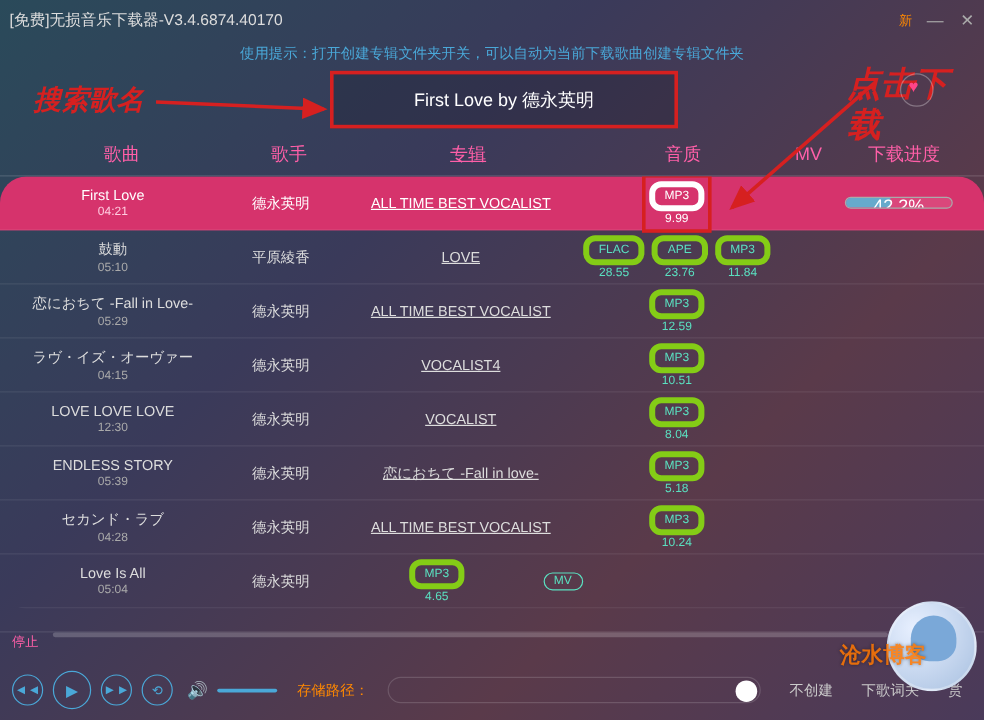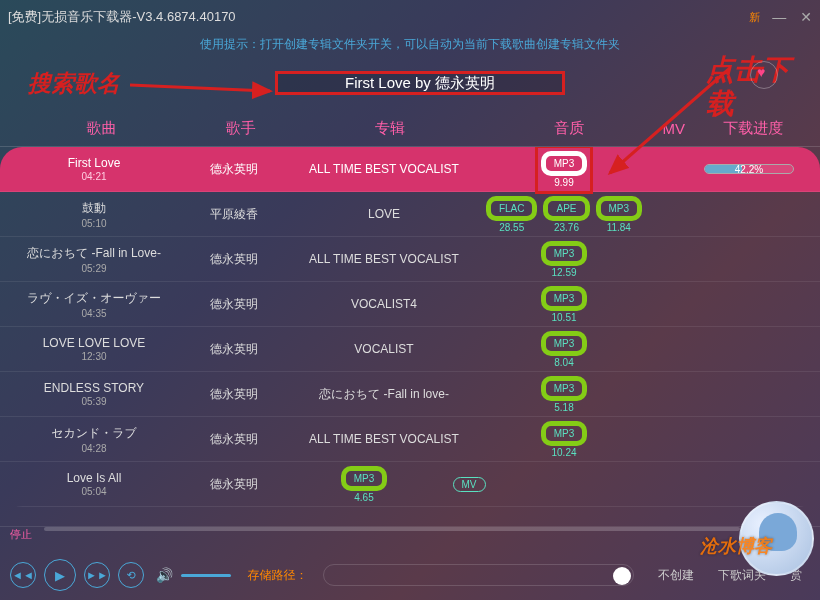--- a/index.html
+++ b/index.html
@@ -5,68 +5,68 @@
 * { margin: 0; padding: 0; box-sizing: border-box; }
 body { width: 820px; height: 600px; font-family: "Microsoft YaHei", Arial, sans-serif; overflow: hidden; background: #000; }
 .window { width: 100%; height: 100%; background: linear-gradient(135deg, #2a4a5a 0%, #3a3a5a 35%, #5a3a4a 70%, #4a3a5a 100%); position: relative; }
 .titlebar { height: 28px; display: flex; align-items: center; padding: 17px 8px; color: #ddd; font-size: 13px; }
 .titlebar-text { flex: 1; }
 .titlebar-new { color: #ff8800; font-size: 11px; margin-right: 12px; }
 .titlebar-btns { display: flex; gap: 14px; }
 .titlebar-btn { color: #aaa; cursor: pointer; font-size: 14px; }
 .hint { text-align: center; color: #4aa8d8; font-size: 12px; padding: 2px 0; }
 .search-row { display: flex; align-items: center; padding: 8px 20px; position: relative; height: 56px; }
-.search-box { position: absolute; left: 275px; width: 290px; height: 24px; border: 3px solid #d62020; background: rgba(0,0,0,0.15); display: flex; align-items: center; justify-content: center; color: #fff; font-size: 15px; }
+.search-box { position: absolute; left: 275px; width: 290px; height: 48px; border: 3px solid #d62020; background: rgba(0,0,0,0.15); display: flex; align-items: center; justify-content: center; color: #fff; font-size: 15px; }
 .anno-search { position: absolute; left: 28px; color: #d62020; font-size: 23px; font-weight: bold; font-style: italic; }
 .anno-download { position: absolute; right: 30px; top: -2px; color: #d62020; font-size: 28px; font-weight: bold; line-height: 1.2; font-style: italic; }
 .arrow-svg { position: absolute; pointer-events: none; }
 .header-row { display: flex; height: 36px; align-items: center; border-bottom: 1px solid rgba(255,255,255,0.15); padding: 0 12px; }
 .header-cell { color: #ff5fa8; font-size: 15px; text-align: center; }
 .col-song { width: 180px; }
 .col-artist { width: 100px; }
-.col-album { width: 200px; }
+.col-album { width: 200px; text-decoration: underline; }
 .col-quality { width: 160px; }
 .col-mv { width: 50px; }
 .col-progress { width: 110px; }
 .song-list { overflow: hidden; border-radius: 22px; }
 .song-row { display: flex; height: 45px; align-items: center; border-bottom: 1px solid rgba(255,255,255,0.08); padding: 0 4px; font-size: 12px; color: #ddd; }
 .song-row.selected { background: #d6336c; color: #fff; }
 .song-cell { text-align: center; display: flex; flex-direction: column; align-items: center; justify-content: center; }
 .song-title { font-size: 12px; }
 .song-dur { font-size: 10px; color: #aaa; margin-top: 1px; }
 .song-row.selected .song-dur { color: #ffcce0; }
 .quality-badges { flex-direction: row; gap: 6px; flex-wrap: wrap; justify-content: center; }
 .badge-wrap { display: flex; flex-direction: column; align-items: center; }
 .badge { border: 5px solid #84cc16; color: #5ae0c0; border-radius: 10px; padding: 1px 8px; font-size: 10px; line-height: 1.3; }
 .badge-size { font-size: 10px; color: #5ae0c0; margin-top: 1px; }
 .song-row.selected .badge { border-color: #fff; color: #fff; }
 .song-row.selected .badge-size { color: #fff; }
 .mv-badge { border: 1px solid #5ae0c0; color: #5ae0c0; border-radius: 10px; padding: 1px 8px; font-size: 10px; }
 .progress-bar { width: 90px; height: 10px; border: 1px solid #aaa; border-radius: 5px; background: rgba(255,255,255,0.1); position: relative; overflow: hidden; }
 .progress-fill { height: 100%; background: #6ac; width: 42%; }
-.progress-text { position: absolute; width: 100%; text-align: center; font-size: 10px; top: -1px; color: #fff; }
+.progress-text { position: absolute; width: 100%; text-align: center; font-size: 15px; top: -1px; color: #fff; }
 .badge-hl { position: relative; }
 .badge-hl::after { content: ''; position: absolute; left: -6px; top: -6px; right: -6px; bottom: -6px; border: 3px solid #d62020; }
 .footer { position: absolute; bottom: 0; left: 0; right: 0; height: 74px; }
 .footer-top { display: flex; align-items: flex-start; height: 24px; padding: 0 10px; font-size: 11px; border-top: 1px solid rgba(255,255,255,0.1); }
 .stop-label { color: #ff5fa8; }
 .progress-slider { flex: 1; height: 4px; background: rgba(255,255,255,0.2); margin: 0 12px; border-radius: 2px; position: relative; }
 .time-label { color: #ff8800; font-size: 11px; }
 .footer-bottom { display: flex; align-items: center; height: 50px; padding: 0 10px; gap: 8px; }
 .ctrl-btn { width: 26px; height: 26px; border: 1.5px solid #4aa8d8; border-radius: 50%; display: flex; align-items: center; justify-content: center; color: #4aa8d8; font-size: 11px; cursor: pointer; }
 .ctrl-btn.play { width: 32px; height: 32px; font-size: 13px; }
 .vol-icon { color: #4aa8d8; font-size: 14px; margin-left: 4px; }
 .vol-slider { width: 50px; height: 3px; background: #4aa8d8; border-radius: 2px; }
 .path-label { color: #ff8800; font-size: 12px; margin-left: 8px; }
 .path-box { flex: 1; height: 22px; border: 1px solid rgba(255,255,255,0.15); border-radius: 11px; margin: 0 8px; position: relative; }
 .path-toggle { position: absolute; right: 2px; top: 2px; width: 18px; height: 18px; border-radius: 50%; background: #fff; }
 .footer-btn { color: #ccc; font-size: 12px; padding: 0 8px; cursor: pointer; }
 .avatar { position: absolute; right: 6px; bottom: 24px; width: 75px; height: 75px; border-radius: 50%; background: radial-gradient(circle at 30% 30%, #e8f0ff, #a8c0e0); border: 2px solid rgba(255,255,255,0.3); overflow: hidden; }
 .avatar::after { content: ''; position: absolute; left: 18px; top: 10px; width: 38px; height: 38px; background: #7aa8d8; border-radius: 50% 50% 40% 40%; }
-.watermark { position: absolute; right: 48px; bottom: 42px; color: #ff7700; font-size: 18px; font-weight: bold; font-style: italic; opacity: 0.85; text-shadow: 0 0 3px rgba(0,0,0,0.5); }
+.watermark { position: absolute; right: 48px; bottom: 42px; color: #ff7700; font-size: 18px; font-weight: bold; opacity: 0.85; text-shadow: 0 0 3px rgba(0,0,0,0.5); }
 .heart-btn { width: 28px; height: 28px; border: 1.5px solid rgba(255,255,255,0.3); border-radius: 50%; position: absolute; right: 42px; top: 6px; }
 .heart-btn::after { content: '♥'; color: #ff4488; position: absolute; left: 6px; top: 2px; font-size: 14px; }
 </style>
 </head>
 <body>
 
 <div class="window">
   <div class="titlebar">
     <span class="titlebar-text">[免费]无损音乐下载器-V3.4.6874.40170</span>
     <span class="titlebar-new">新</span>
@@ -170,21 +170,21 @@
             <span class="badge">MP3</span>
             <span class="badge-size">12.59</span>
           </div>
         </div>
     <div class="song-cell col-mv"></div>
     <div class="song-cell col-progress"></div>
       </div>
       <div class="song-row">
     <div class="song-cell col-song">
           <span class="song-title">ラヴ・イズ・オーヴァー</span>
-          <span class="song-dur">04:35</span>
+          <span class="song-dur">04:15</span>
         </div>
     <div class="song-cell col-artist">德永英明</div>
     <div class="song-cell col-album">VOCALIST4</div>
     <div class="song-cell col-quality quality-badges">
           <div class="badge-wrap">
             <span class="badge">MP3</span>
             <span class="badge-size">10.51</span>
           </div>
         </div>
     <div class="song-cell col-mv"></div>

